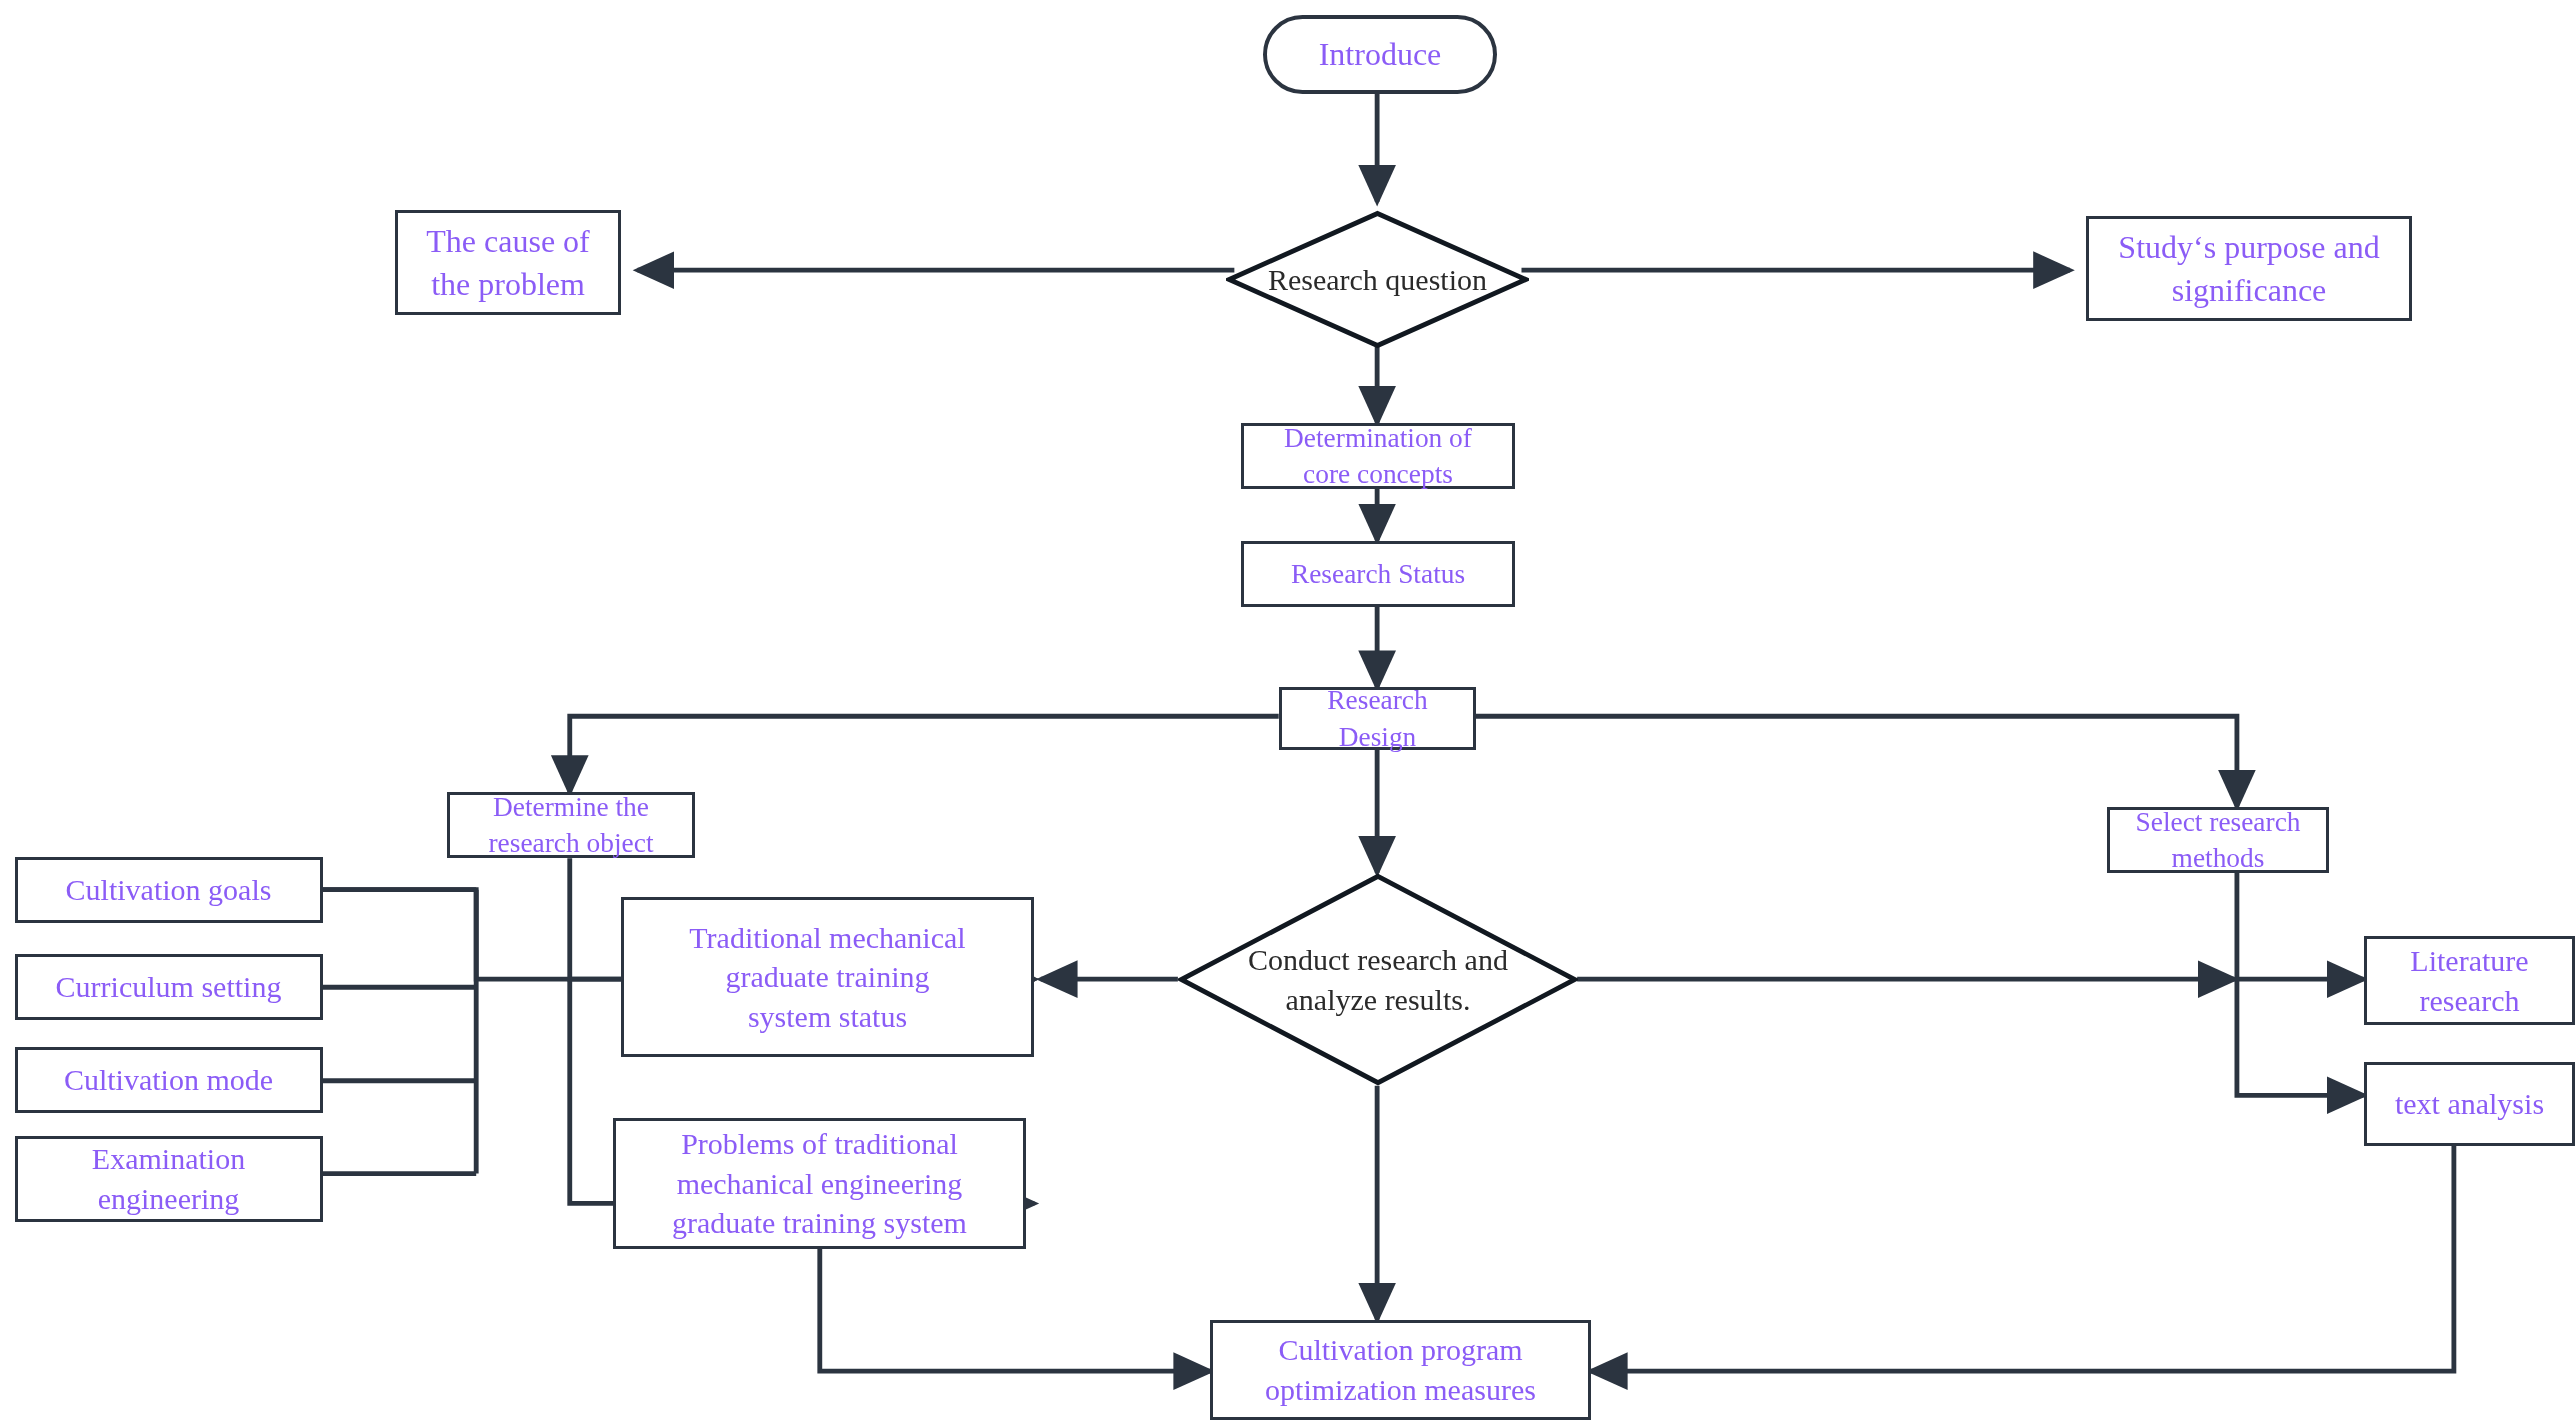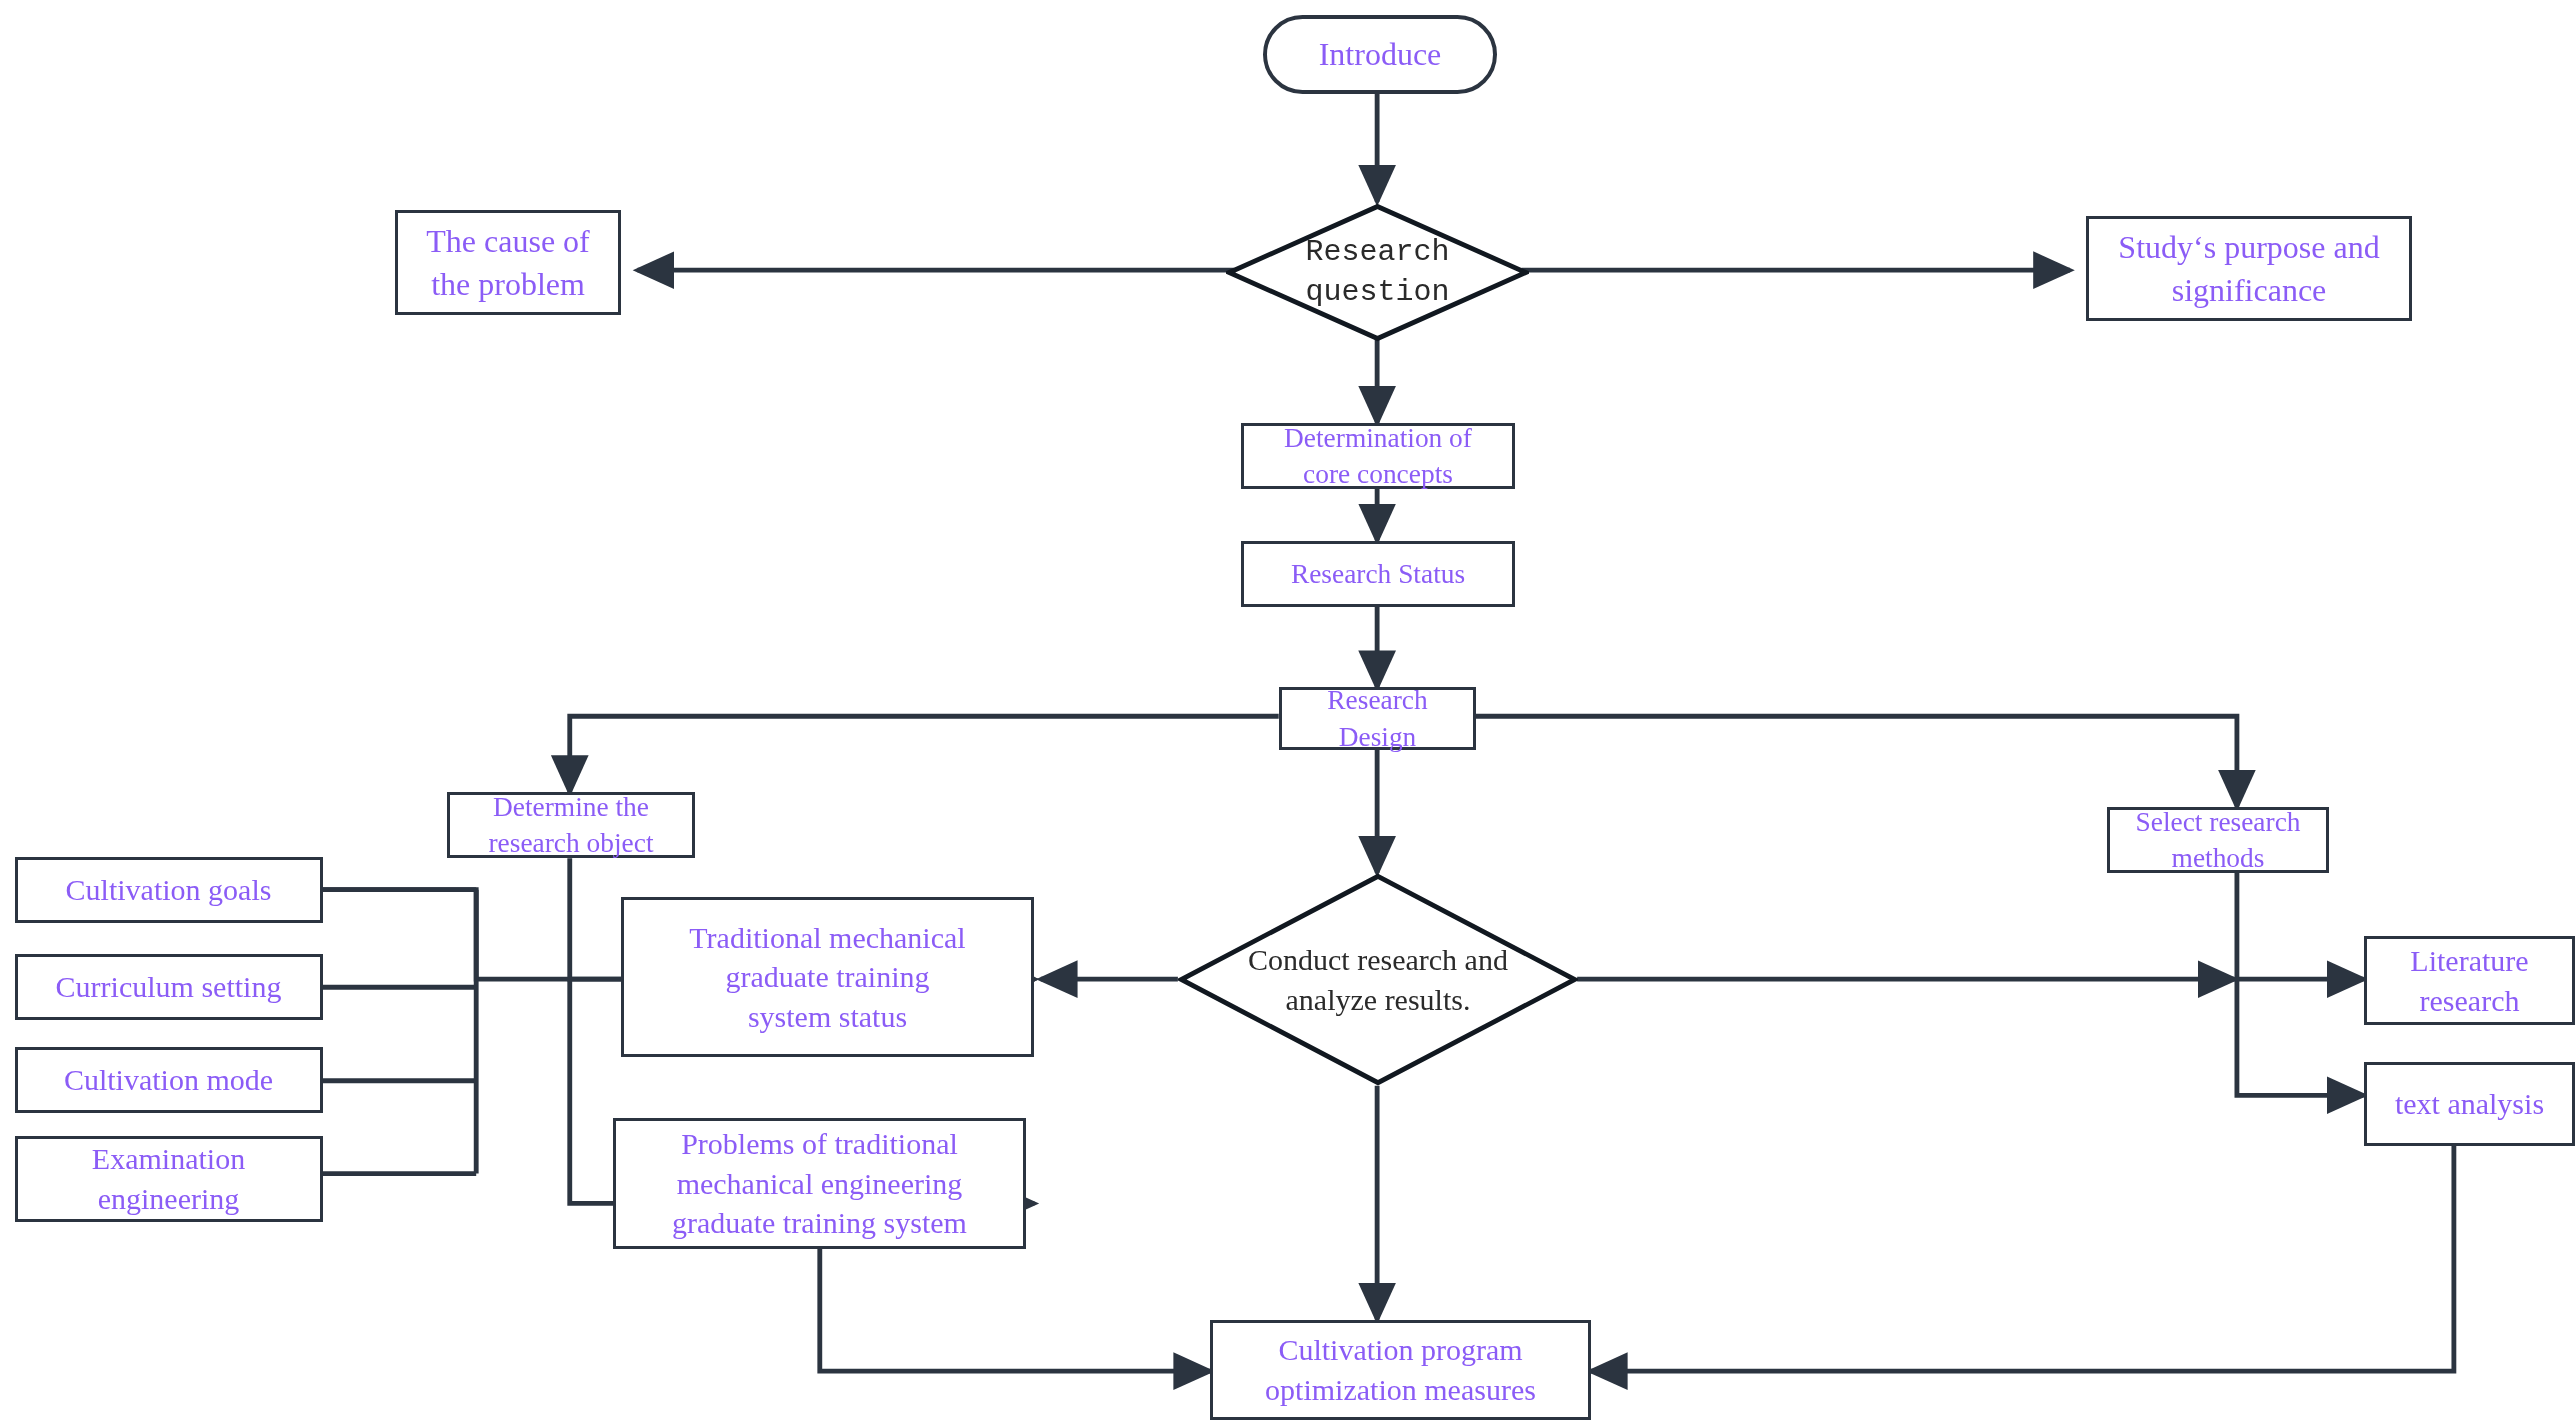--- a/index.html
+++ b/index.html
@@ -122,21 +122,21 @@
       <path d="M400,1340 L590,1340"></path>
       <path d="M400,1455 L590,1455"></path>
       <path d="M590,1103 L590,1455"></path>
     </g>
   </svg>
 
   <div class="node stadium fs-big" style="left:1263px; top:14.5px; width:234px; height:79px;">
     <span>Introduce</span>
   </div>
 
-  <div class="diamond-wrap" style="left:1226px; top:203px; width:303px; height:139px;font-family:Liberation Mono, monospace;">
+  <div class="diamond-wrap" style="left:1226px; top:210px; width:303px; height:139px;">
     <svg width="303" height="139" viewBox="0 0 376 172">
       <polygon points="188,4 372,86 188,168 4,86" fill="#ffffff" stroke="#111820" stroke-width="6"></polygon>
     </svg>
     <div class="diamond-label fs-med">Research question</div>
   </div>
 
   <div class="node fs-big" style="left:395px; top:210px; width:226px; height:105px; white-space:pre-line;">
     <span>The cause of
 the problem</span>
   </div>

